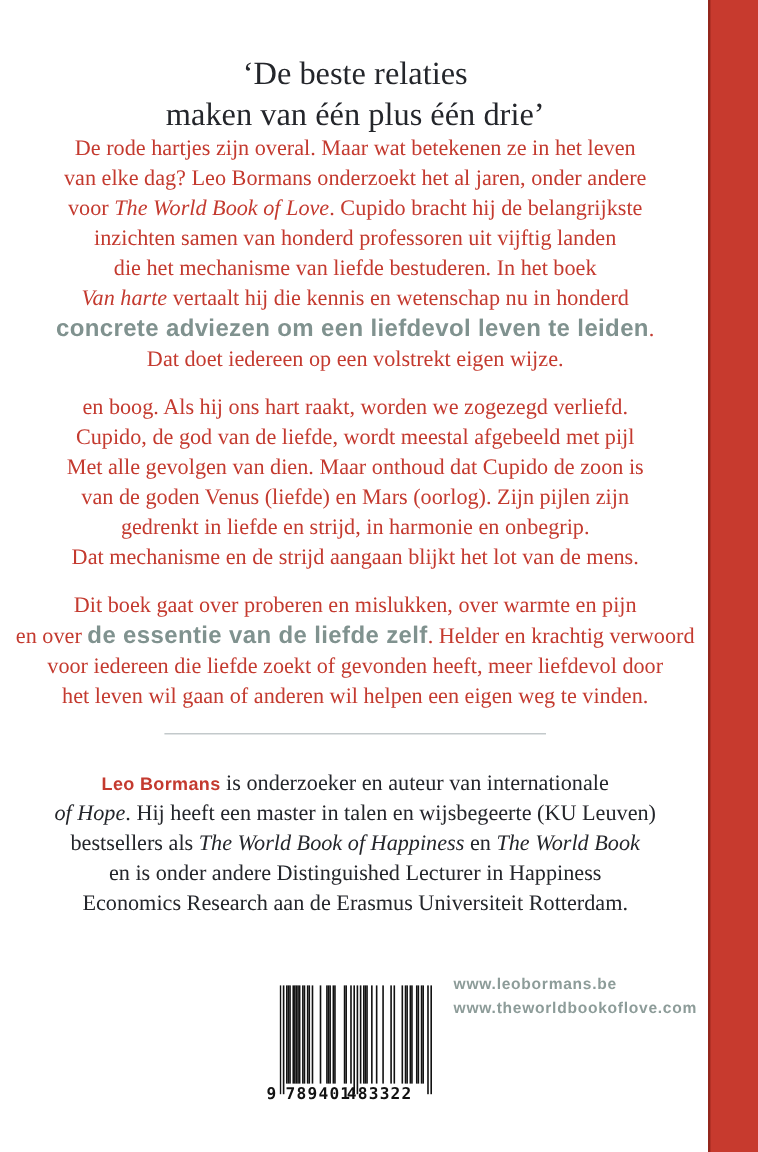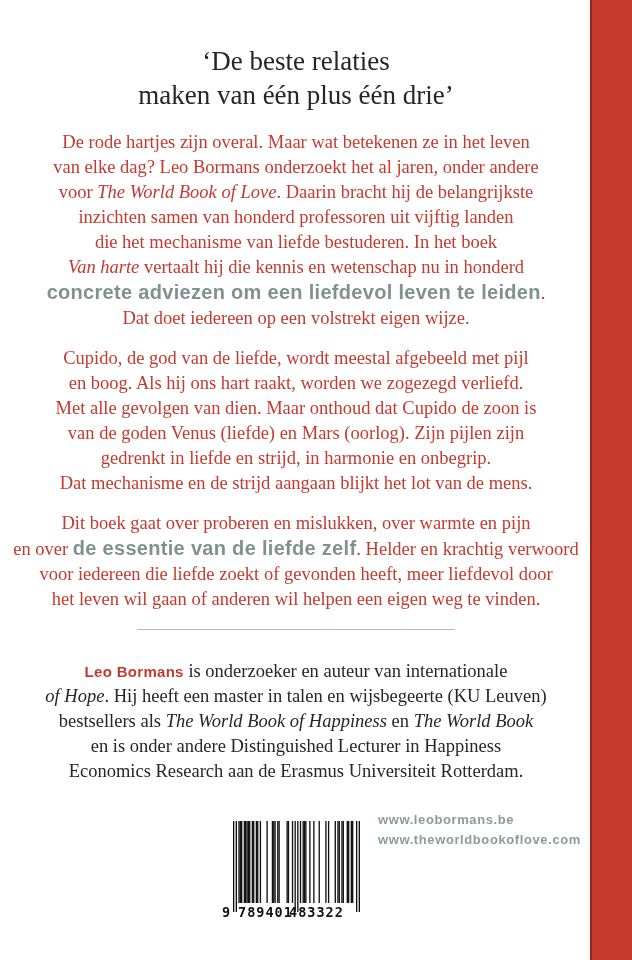--- a/index.html
+++ b/index.html
@@ -17,21 +17,21 @@
   .content{position:absolute;left:0;top:0;width:592px;text-align:center;}
   .line{white-space:nowrap;}
   .quote{
     margin-top:44px;
     color:var(--dark,#1d1f25);
     font-size:27px;line-height:34px;
   }
   .para{font-size:18.5px;line-height:25px;}
   .para.red{color:var(--red,#c43a2f);}
   .para.dark{color:var(--dark,#26282c);}
-  #p-intro{margin-top:18px;}
+  #p-intro{}
   #p-cupido{margin-top:15px;}
   #p-boek{margin-top:15px;}
   #p-author{margin-top:29px;}
   .em{font-style:italic;}
   .hl{
     font-family:"Liberation Sans", sans-serif;font-weight:bold;
     font-size:20px;letter-spacing:.3px;
     color:var(--grey,#80928f);
   }
   .name{
@@ -68,30 +68,30 @@
   <div class="spine"></div>
 
   <div class="content">
     <div class="quote" id="p-quote">
         <div class="line"><span>‘De beste relaties</span></div>
         <div class="line"><span>maken van één plus één drie’</span></div>
       </div>
     <div class="para red" id="p-intro">
         <div class="line"><span>De rode hartjes zijn overal. Maar wat betekenen ze in het leven</span></div>
         <div class="line"><span>van elke dag? Leo Bormans onderzoekt het al jaren, onder andere</span></div>
-        <div class="line"><span>voor </span><span class="em">The World Book of Love</span><span>. Daarin bracht hij de belangrijkste</span></div>
+        <div class="line"><span>voor </span><span class="em">The World Book of Love</span><span>. Cupido bracht hij de belangrijkste</span></div>
         <div class="line"><span>inzichten samen van honderd professoren uit vijftig landen</span></div>
         <div class="line"><span>die het mechanisme van liefde bestuderen. In het boek</span></div>
         <div class="line"><span class="em">Van harte</span><span> vertaalt hij die kennis en wetenschap nu in honderd</span></div>
         <div class="line"><span class="hl">concrete adviezen om een liefdevol leven te leiden</span><span>.</span></div>
         <div class="line"><span>Dat doet iedereen op een volstrekt eigen wijze.</span></div>
       </div>
     <div class="para red" id="p-cupido">
+        <div class="line"><span>en boog. Als hij ons hart raakt, worden we zogezegd verliefd.</span></div>
         <div class="line"><span>Cupido, de god van de liefde, wordt meestal afgebeeld met pijl</span></div>
-        <div class="line"><span>en boog. Als hij ons hart raakt, worden we zogezegd verliefd.</span></div>
         <div class="line"><span>Met alle gevolgen van dien. Maar onthoud dat Cupido de zoon is</span></div>
         <div class="line"><span>van de goden Venus (liefde) en Mars (oorlog). Zijn pijlen zijn</span></div>
         <div class="line"><span>gedrenkt in liefde en strijd, in harmonie en onbegrip.</span></div>
         <div class="line"><span>Dat mechanisme en de strijd aangaan blijkt het lot van de mens.</span></div>
       </div>
     <div class="para red" id="p-boek">
         <div class="line"><span>Dit boek gaat over proberen en mislukken, over warmte en pijn</span></div>
         <div class="line"><span>en over </span><span class="hl">de essentie van de liefde zelf</span><span>. Helder en krachtig verwoord</span></div>
         <div class="line"><span>voor iedereen die liefde zoekt of gevonden heeft, meer liefdevol door</span></div>
         <div class="line"><span>het leven wil gaan of anderen wil helpen een eigen weg te vinden.</span></div>

